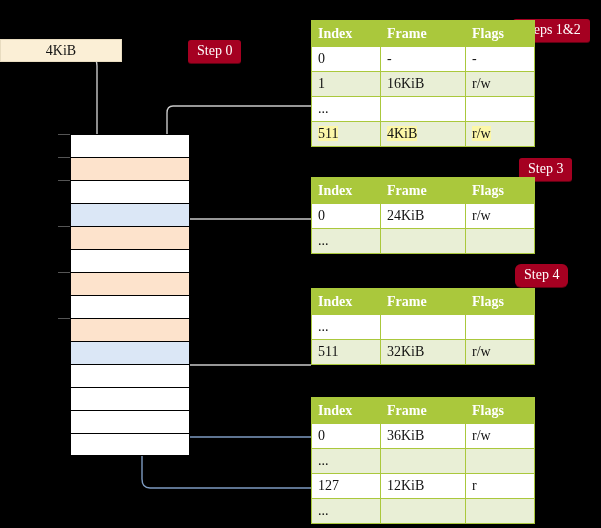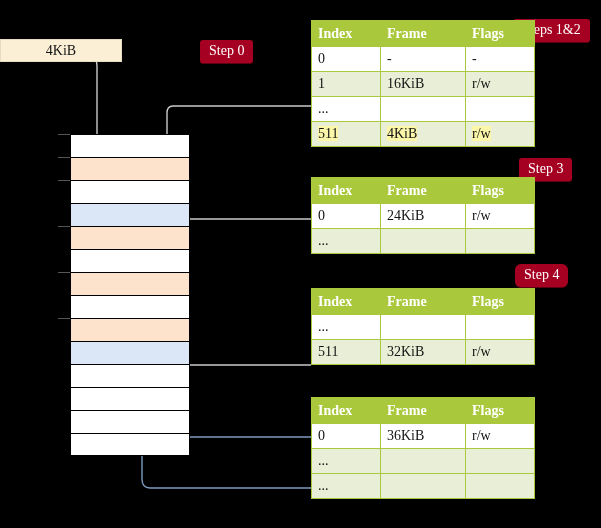--- a/index.html
+++ b/index.html
@@ -118,21 +118,21 @@
       <path d="M311,437 L166,437 q-8,0 -8,-9 L158,338" marker-end="url(#ar-blue)"></path>
 
       <path d="M311,488 L150,488 q-8,0 -8,-9 L142,222" marker-end="url(#ar-blue)"></path>
     </g>
   </svg>
 
   <div class="srcbox" style="left:0px;top:39px;width:120px;">
     <span>4KiB</span>
   </div>
 
-  <div class="badge" style="left:188px;top:40px;margin-left:12px;">
+  <div class="badge" style="left:188px;top:40px;">
     <span>Step 0</span>
   </div>
   <div class="badge" style="left:513px;top:19px;">
     <span>Steps 1&amp;2</span>
   </div>
   <div class="badge" style="left:519px;top:158px;">
     <span>Step 3</span>
   </div>
   <div class="badge" style="left:515px;top:264px;border-radius:6px;">
     <span>Step 4</span>
@@ -249,20 +249,25 @@
           <tr>
             <td class="c-idx"><span>0</span></td>
             <td class="c-frm"><span>36KiB</span></td>
             <td class="c-flg"><span>r/w</span></td>
           </tr>
           <tr class="alt">
             <td class="c-idx"><span>...</span></td>
             <td class="c-frm"><span></span></td>
             <td class="c-flg"><span></span></td>
           </tr>
+          <tr>
+            <td class="c-idx"><span>127</span></td>
+            <td class="c-frm"><span>12KiB</span></td>
+            <td class="c-flg"><span>r</span></td>
+          </tr>
           <tr class="alt">
             <td class="c-idx"><span>...</span></td>
             <td class="c-frm"><span></span></td>
             <td class="c-flg"><span></span></td>
           </tr>
         </tbody>
       </table>
     </div>
 
 </div>

